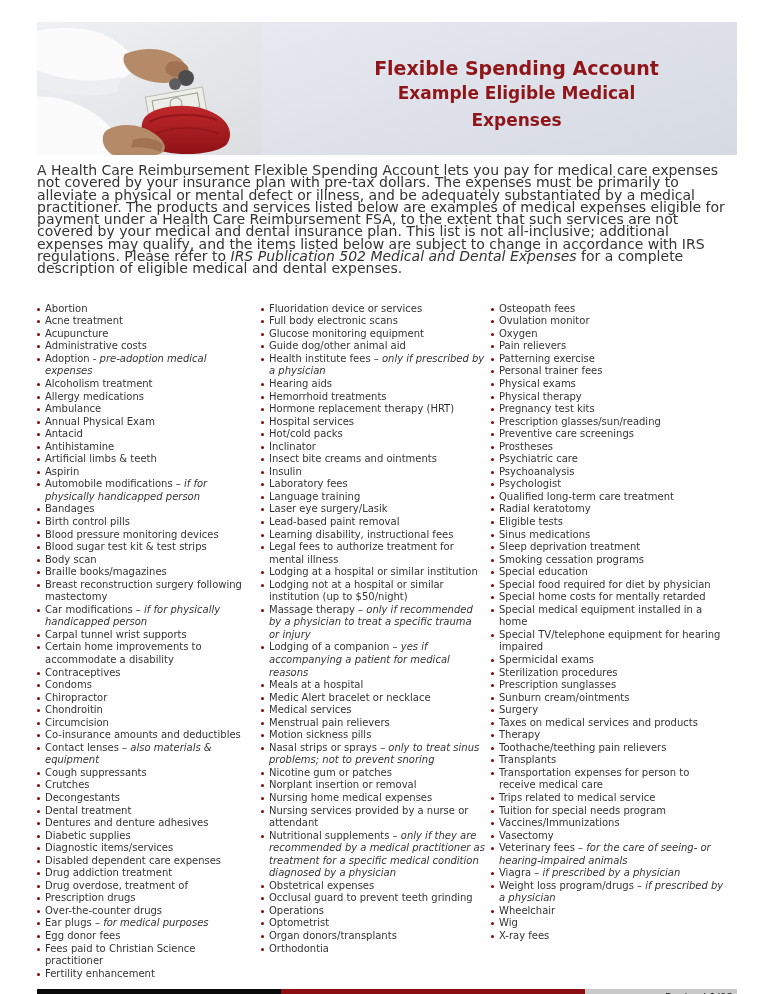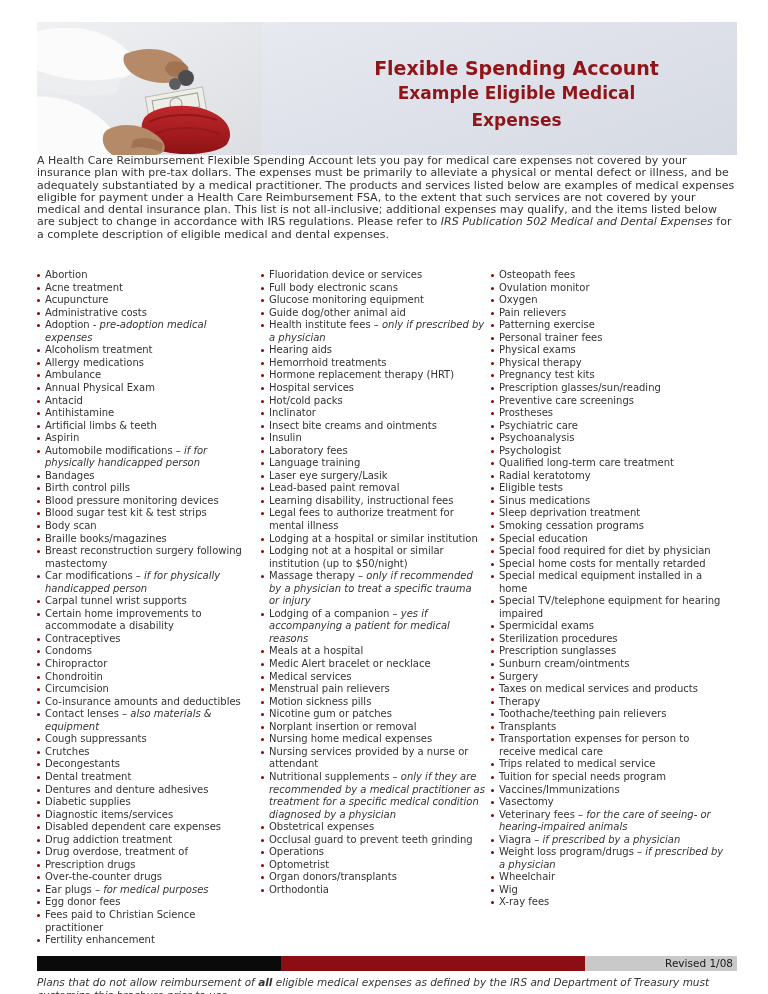--- a/index.html
+++ b/index.html
@@ -28,22 +28,22 @@
   .photo svg{display:block;width:225px;height:133px;}
   .titles{
     flex:1;display:flex;flex-direction:column;justify-content:center;
     align-items:center;text-align:center;padding-left:34px;padding-top:12px;
     color:var(--accent_red);
   }
   .t1{font-size:19px;font-weight:bold;line-height:24px;}
   .t2{font-size:17px;font-weight:bold;line-height:27px;}
   
   .intro{
-    width:700px;
-    font-size:11px;line-height:12.3px;
+    margin-top:9px;width:700px;
+    font-size:14px;line-height:12.3px;
   }
   
   .columns{margin-top:28px;display:flex;align-items:flex-start;}
   .col{flex:none;}
   .c1{width:224px;}
   .c2{width:230px;}
   .c3{width:241px;}
   .li{display:flex;font-size:10px;line-height:12.55px;}
   .bullet{
     flex:none;width:3px;height:3px;border-radius:1.5px;
@@ -419,20 +419,24 @@
         <div class="li">
           <span class="bullet"></span>
           <span class="txt"><span>Menstrual pain relievers</span></span>
         </div>
         <div class="li">
           <span class="bullet"></span>
           <span class="txt"><span>Motion sickness pills</span></span>
         </div>
         <div class="li">
           <span class="bullet"></span>
+          <span class="txt"><span>Nasal strips or sprays – </span><span class="it">only to treat sinus problems; not to prevent snoring</span></span>
+        </div>
+        <div class="li">
+          <span class="bullet"></span>
           <span class="txt"><span>Nicotine gum or patches</span></span>
         </div>
         <div class="li">
           <span class="bullet"></span>
           <span class="txt"><span>Norplant insertion or removal</span></span>
         </div>
         <div class="li">
           <span class="bullet"></span>
           <span class="txt"><span>Nursing home medical expenses</span></span>
         </div>

